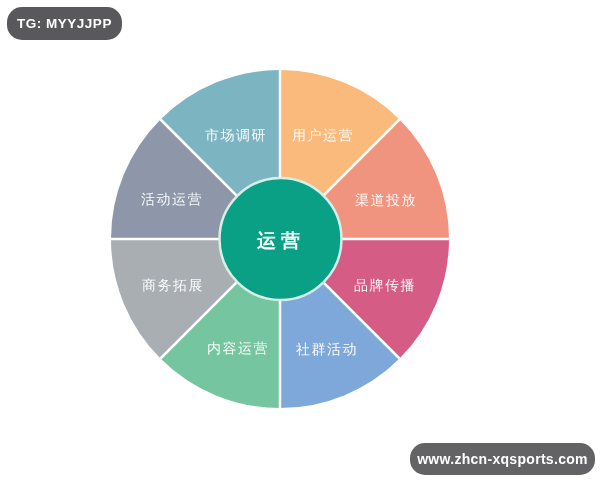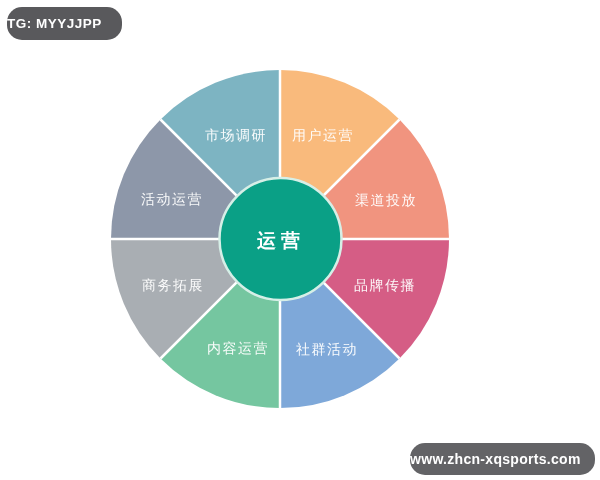--- a/index.html
+++ b/index.html
@@ -11,20 +11,21 @@
   }
   .stage {
     position: relative;
     width: 600px; height: 480px;
     background: #ffffff;
   }
   .badge {
     position: absolute;
     display: flex;
     align-items: center;
+    justify-content: center;
     color: #ffffff;
     font-weight: bold;
     font-family: "Liberation Sans", sans-serif;
     border-radius: 15px;
   }
   .badge-tg {
     left: 7px; top: 7px;
     width: 115px; height: 33px;
     background: #59595c;
     font-size: 13.5px;

